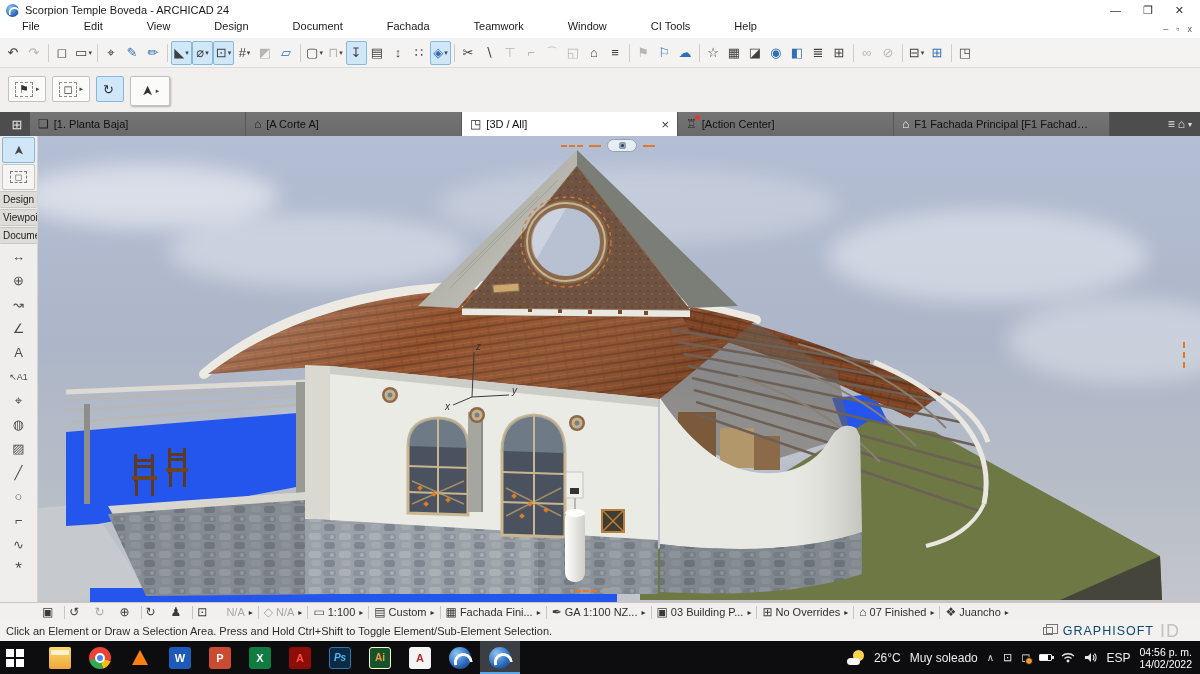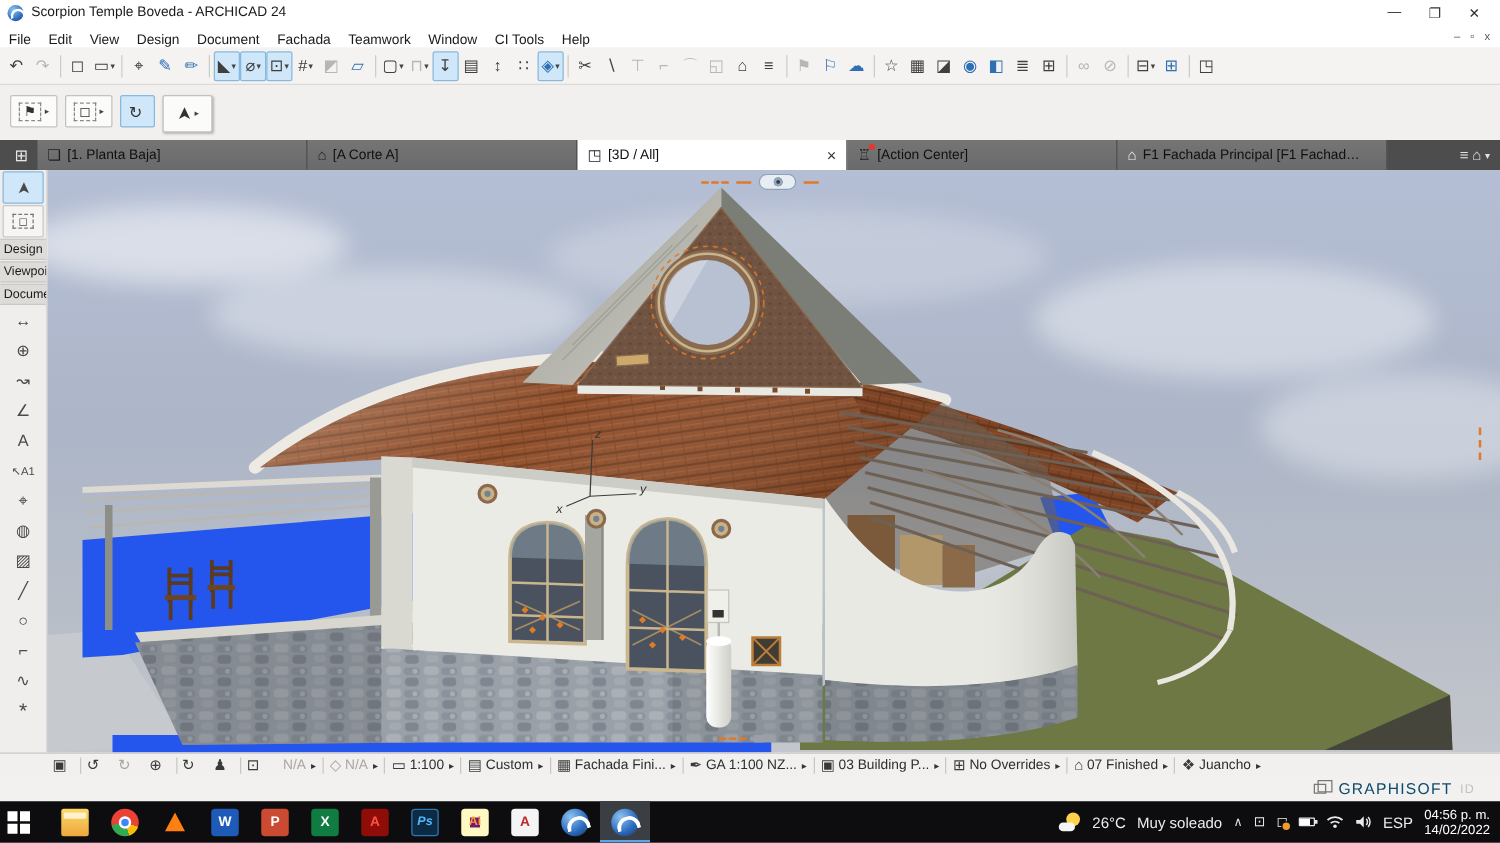--- a/index.html
+++ b/index.html
@@ -13,21 +13,21 @@
   .ac-logo{width:13px;height:13px;border-radius:50%;margin-right:6px;position:relative;
     background:radial-gradient(circle at 35% 30%,#8ec4f0,#2e6fc2 60%,#16335e);}
   .ac-logo::after{content:"";position:absolute;left:2px;top:3px;width:8px;height:5px;
     border:2px solid #fff;border-bottom:0;border-radius:8px 8px 0 0;transform:rotate(-12deg);}
   .win-ctrls{margin-left:auto;display:flex;gap:22px;padding-right:10px;color:#333;font-size:11px;}
   .win-ctrls span{cursor:default;}
 
   
   .menubar{position:absolute;top:20px;left:0;right:0;height:18px;background:#fff;
     display:flex;align-items:center;font-size:11px;color:#1a1a1a;}
-  .menu-item{padding:0 7px;height:100%;display:flex;align-items:flex-end;}
+  .menu-item{padding:0 22px;height:100%;display:flex;align-items:flex-start;}
   .menu-ctrls{margin-left:auto;display:flex;gap:8px;padding-right:8px;color:#555;font-size:9px;}
 
   
   .toolbar{position:absolute;top:38px;left:0;right:0;height:30px;background:#f4f3f1;
     border-bottom:1px solid #dddbd7;display:flex;align-items:center;padding:0 3px;}
   .tb{min-width:21px;height:24px;display:flex;align-items:center;justify-content:center;
     font-size:13px;color:#3f3f3f;border:1px solid transparent;border-radius:2px;}
   .tb .dd{font-size:7px;margin-left:1px;color:#444;}
   .tb.hl{background:#cfe7f8;border-color:#86b9dd;}
   .tb.blue{color:#2f6fb5;}
@@ -103,21 +103,21 @@
   .qb.iconbtn{padding:0 4px;font-size:13px;}
 
   
   .statusbar{position:absolute;top:621px;left:0;right:0;height:20px;background:#f2f1ef;
     display:flex;align-items:center;padding:0 6px;font-size:11px;color:#2c2c2c;}
   .gid{margin-left:auto;display:flex;align-items:center;gap:10px;padding-right:14px;}
   .winic{width:10px;height:8px;border:1px solid #777;position:relative;background:#f2f1ef;}
   .winic::before{content:"";position:absolute;left:2px;top:-4px;width:10px;height:8px;
     border:1px solid #777;}
   .gid .brand{color:#0c4a6e;font-size:12.5px;letter-spacing:1px;}
-  .gid .brand2{color:#c2c2c2;font-size:10px;letter-spacing:1px;margin-left:-4px;text-align:center;}
+  .gid .brand2{color:#c2c2c2;font-size:18px;letter-spacing:1px;margin-left:-4px;text-align:center;}
 
   
   .taskbar{position:absolute;top:641px;left:0;right:0;height:33px;background:#0d0d0f;
     display:flex;align-items:center;}
   .app{width:40px;height:33px;display:flex;align-items:center;justify-content:center;flex:none;}
   .app.active{background:#3b3e42;box-shadow:inset 0 -2px 0 #5aa7e8;}
   .tile{width:22px;height:22px;border-radius:3px;display:flex;align-items:center;
     justify-content:center;font-size:11px;font-weight:bold;color:#fff;position:relative;}
   .start .tile::before{content:"";width:8px;height:8px;background:#fff;
     box-shadow:10px 0 #fff,0 10px #fff,10px 10px #fff;margin:-10px 10px 0 -10px;}
@@ -128,21 +128,21 @@
     background:conic-gradient(#ea4335 0 30%,#fbbc05 30% 45%,#34a853 45% 72%,#ea4335 72% 100%);}
   .chrome .tile::after{content:"";position:absolute;inset:6px;background:#4285f4;
     border:2px solid #fff;border-radius:50%;}
   .vlc .tile::before{content:"";width:0;height:0;border-left:8px solid transparent;
     border-right:8px solid transparent;border-bottom:15px solid #ff7f11;}
   .word .tile{background:#1e5bb8;}
   .ppt .tile{background:#cb4a32;}
   .excel .tile{background:#107c41;}
   .acrobat .tile{background:#8f0d09;color:#ff5147;}
   .ps .tile{background:#0c2a44;color:#53b9ff;border:1px solid #2f78b8;font-size:10px;font-style:italic;}
-  .ai .tile{background:#701a75;color:#ff9a2e;border:7px solid #fef9c3;font-size:10px;}
+  .ai .tile{background:#14532d;color:#ff9a2e;border:1px solid #fef9c3;font-size:10px;}
   .autocad .tile{background:#f4f4f4;color:#c02a2a;}
   .archicad .tile{border-radius:50%;
     background:radial-gradient(circle at 34% 30%,#8ec4f0,#2e6fc2 55%,#16335e);}
   .archicad .tile::after{content:"";position:absolute;left:4px;top:6px;width:13px;height:8px;
     border:3px solid #fff;border-bottom:0;border-radius:12px 12px 0 0;transform:rotate(-12deg);}
   .tray{margin-left:auto;display:flex;align-items:center;gap:9px;padding-right:8px;
     color:#ececec;font-size:12px;}
   .wicon{width:18px;height:15px;position:relative;flex:none;}
   .wicon::before{content:"";position:absolute;right:1px;top:0;width:11px;height:11px;
     border-radius:50%;background:#ffd24a;}
@@ -1081,20 +1081,21 @@
 
       <div class="qb">
         <span class="g">❖</span>
         <span class="lbl">Juancho</span>
         <span class="arr">▸</span>
       </div>
 
   </div>
 
   <div class="statusbar">
+    <span>Click an Element or Draw a Selection Area. Press and Hold Ctrl+Shift to Toggle Element/Sub-Element Selection.</span>
     <div class="gid">
       <span class="winic"></span>
       <span class="brand">GRAPHISOFT</span>
       <span class="brand2">ID</span>
     </div>
   </div>
 
   <div class="taskbar">
     <div style="display:flex;">
 

